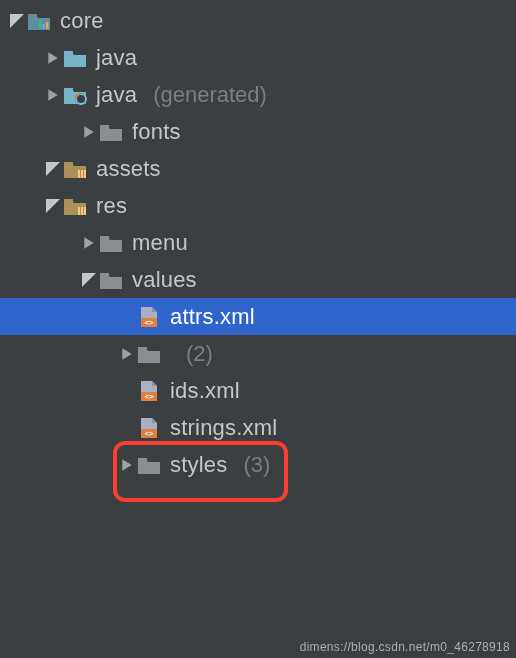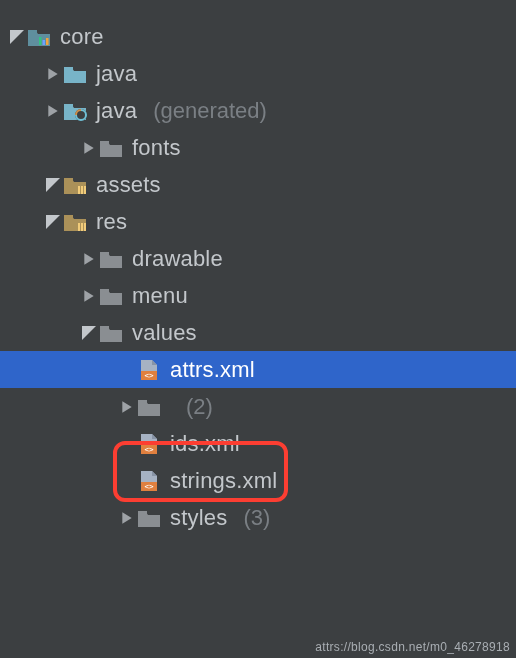--- a/index.html
+++ b/index.html
@@ -1,16 +1,16 @@
 <!DOCTYPE html>
 <html><head>
 <meta charset="utf-8">
 <style>
   html,body{margin:0;padding:0;width:516px;height:658px;background:#3c3f41;overflow:hidden;font-family:"Segoe UI",Arial,sans-serif;}
-  .tree{padding-top:18px;color:#c3c7cb;font-size:22px;line-height:1;}
+  .tree{padding-top:2px;color:#c3c7cb;font-size:22px;line-height:1;}
   .row{display:flex;align-items:center;height:37px;white-space:nowrap;user-select:none;}
   .row.selected{background:#2f65ca;color:#ffffff;}
   .arrow{width:18px;display:inline-flex;justify-content:center;}
   .arrow svg{display:block;}
   .indent{display:inline-block;}
   .ind0{width:8px;}
   .ind1{width:44px;}
   .ind2{width:80px;}
   .ind3{width:118px;}
   .icon{width:26px;height:22px;display:inline-flex;align-items:center;justify-content:center;margin-right:8px;}
@@ -131,35 +131,20 @@
         <path d="M1 3 L10 3 L10 6 L1 6 Z" fill="#ab9159"></path>
         <rect x="15" y="11" width="2" height="8" fill="#f2cc7a"></rect>
         <rect x="18" y="11" width="2" height="8" fill="#f2cc7a"></rect>
         <rect x="21" y="11" width="2" height="8" fill="#f2cc7a"></rect>
       </svg>
     </span>
     <span class="label">res</span>
   </div>
 
 
-  <div class="row">
-    <span class="indent ind2"></span>
-    <span class="arrow">
-      <svg width="12" height="14" viewBox="0 0 10 12">
-            <path d="M1 1 L9 6 L1 11 Z" fill="#9ea2a6"></path>
-          </svg>
-    </span>
-    <span class="icon">
-      <svg width="24" height="20" viewBox="0 0 24 20">
-        <path d="M1 4 L9 4 L11 7 L23 7 L23 19 L1 19 Z" fill="#8a8e92"></path>
-        <path d="M1 3 L10 3 L10 6 L1 6 Z" fill="#8a8e92"></path>
-      </svg>
-    </span>
-    <span class="label">drawable</span>
-  </div>
 
 
   <div class="row">
     <span class="indent ind2"></span>
     <span class="arrow">
       <svg width="12" height="14" viewBox="0 0 10 12">
             <path d="M1 1 L9 6 L1 11 Z" fill="#9ea2a6"></path>
           </svg>
     </span>
     <span class="icon">
@@ -259,15 +244,15 @@
       </svg>
     </span>
     <span class="label">styles</span>
     <span class="dim">(3)</span>
   </div>
 
 </div>
 
 <div class="highlight-box" style="left:113px;top:441px;width:167px;height:53px;"></div>
 
-<div class="watermark">attrs://blog.csdn.net/m0_46278918</div>
+<div class="watermark">dimens://blog.csdn.net/m0_46278918</div>
 
 </div>
 
 </body></html>

